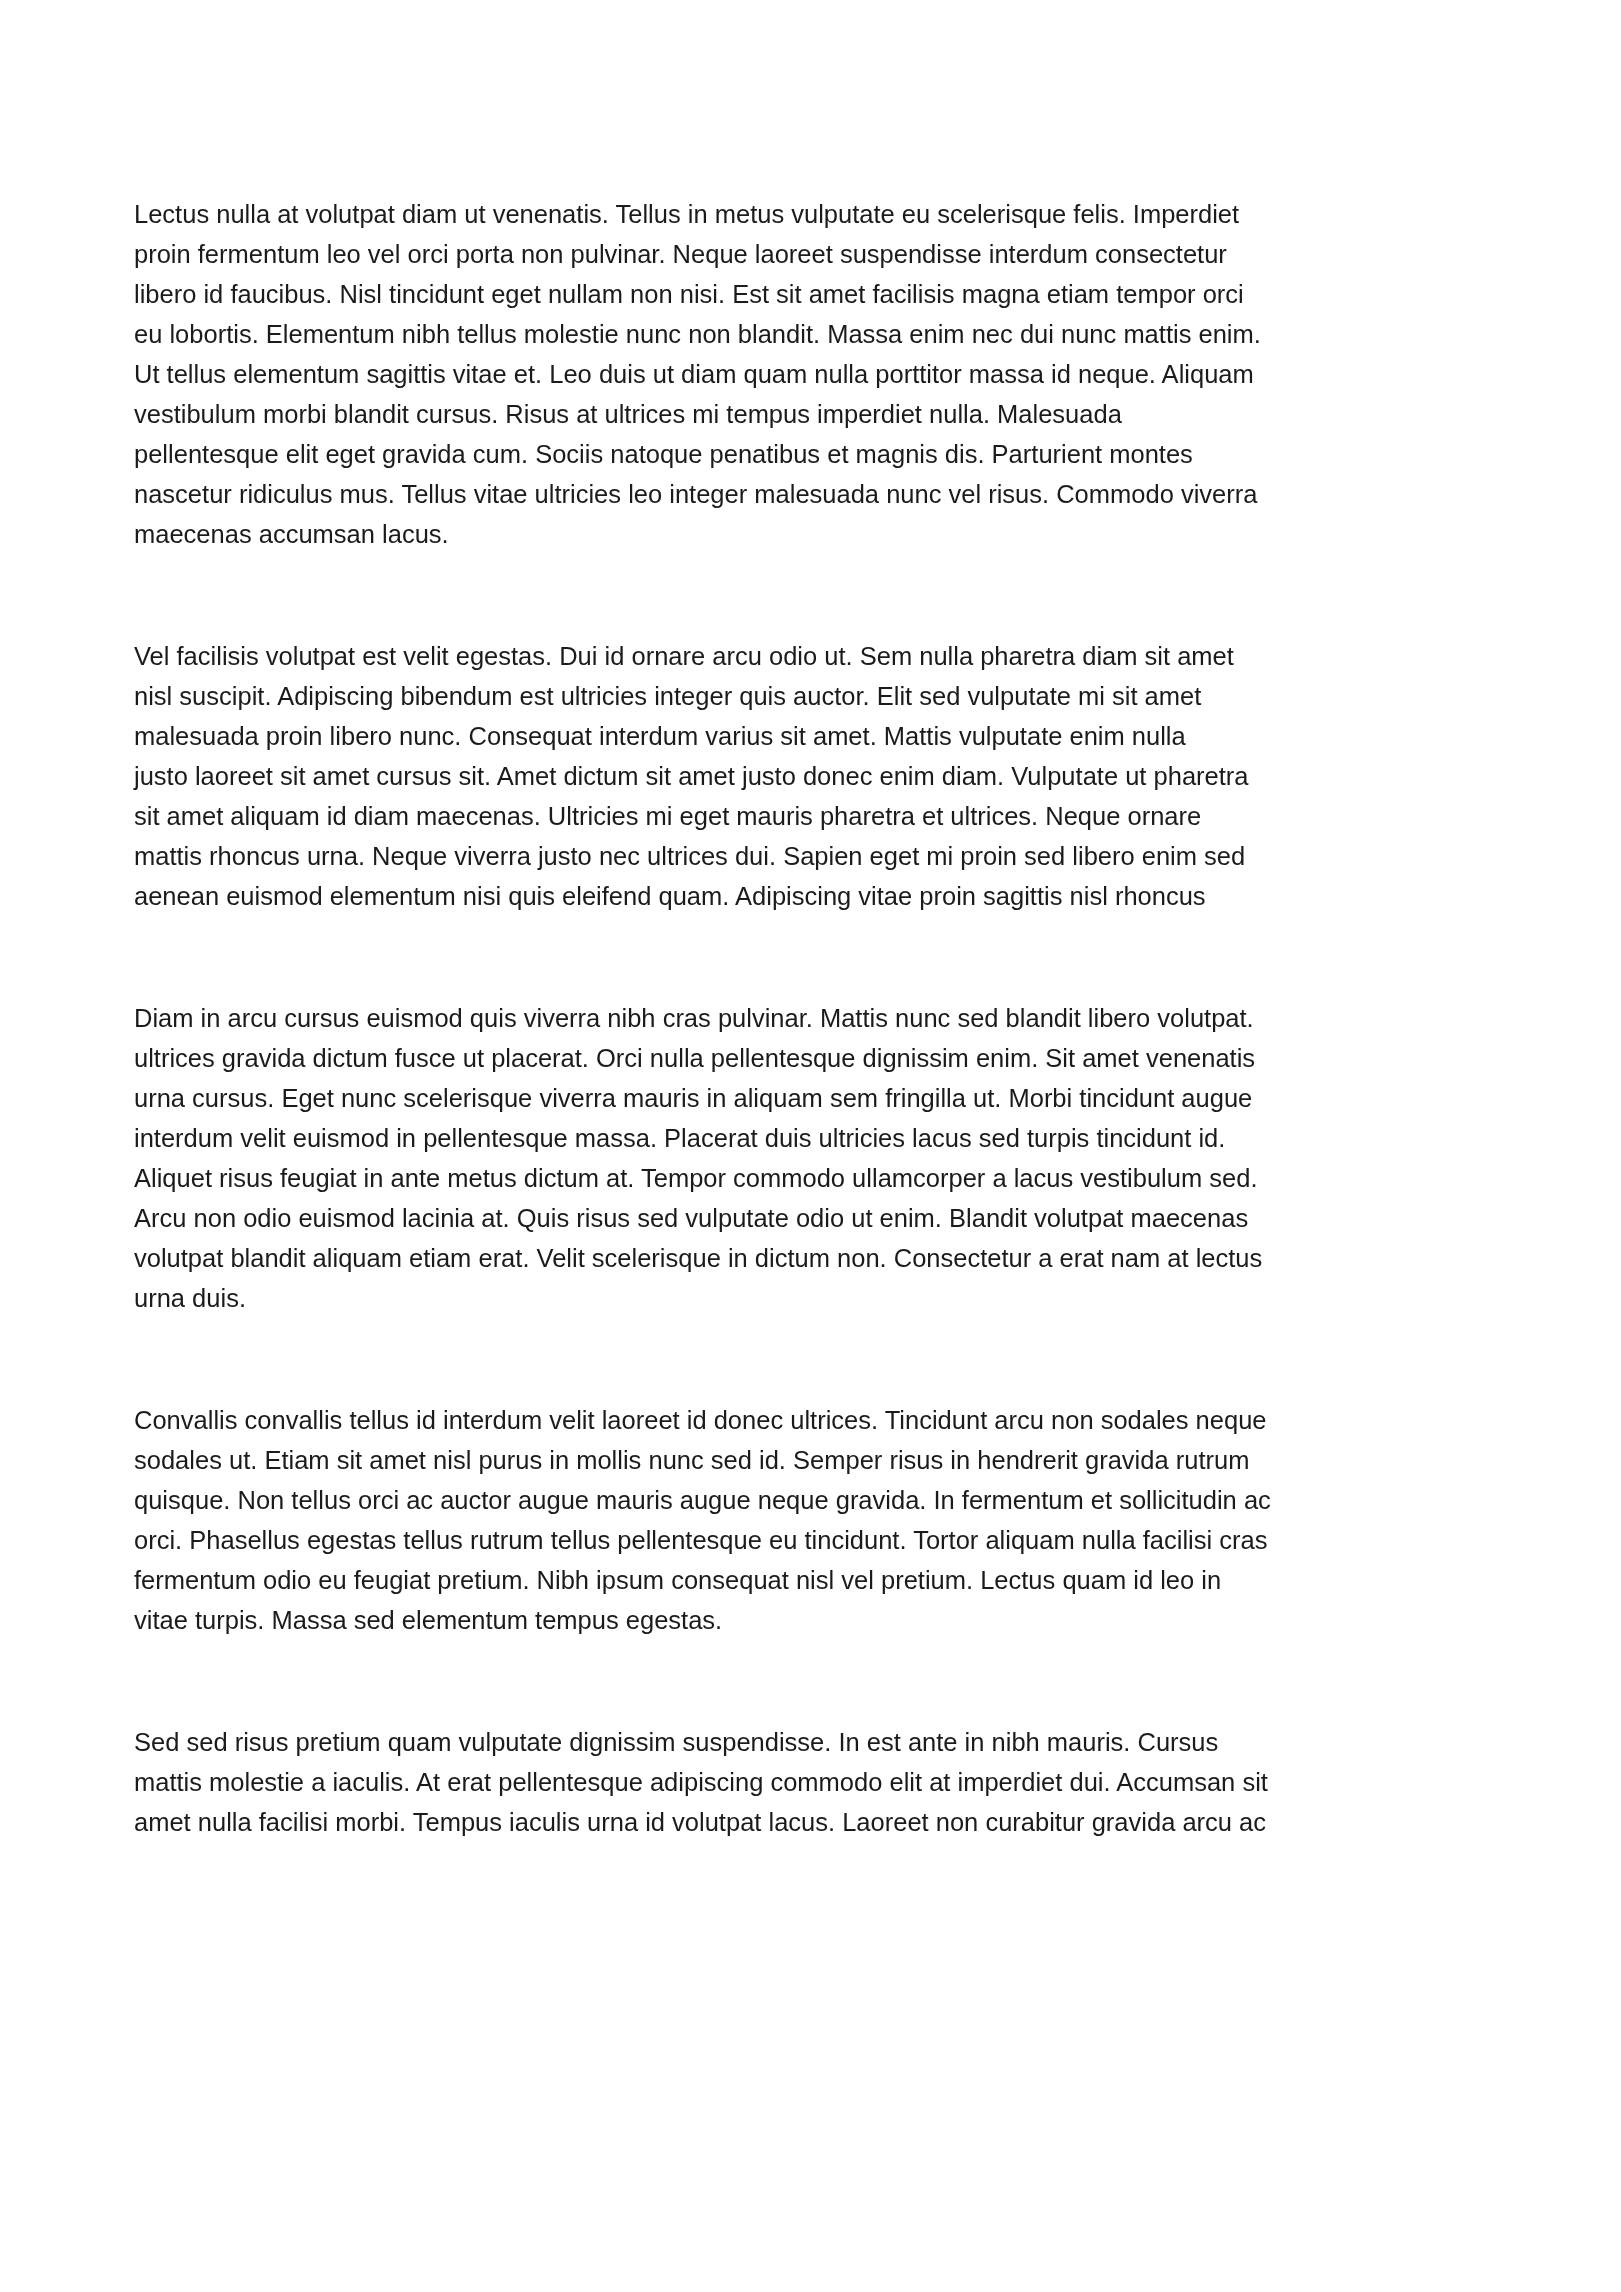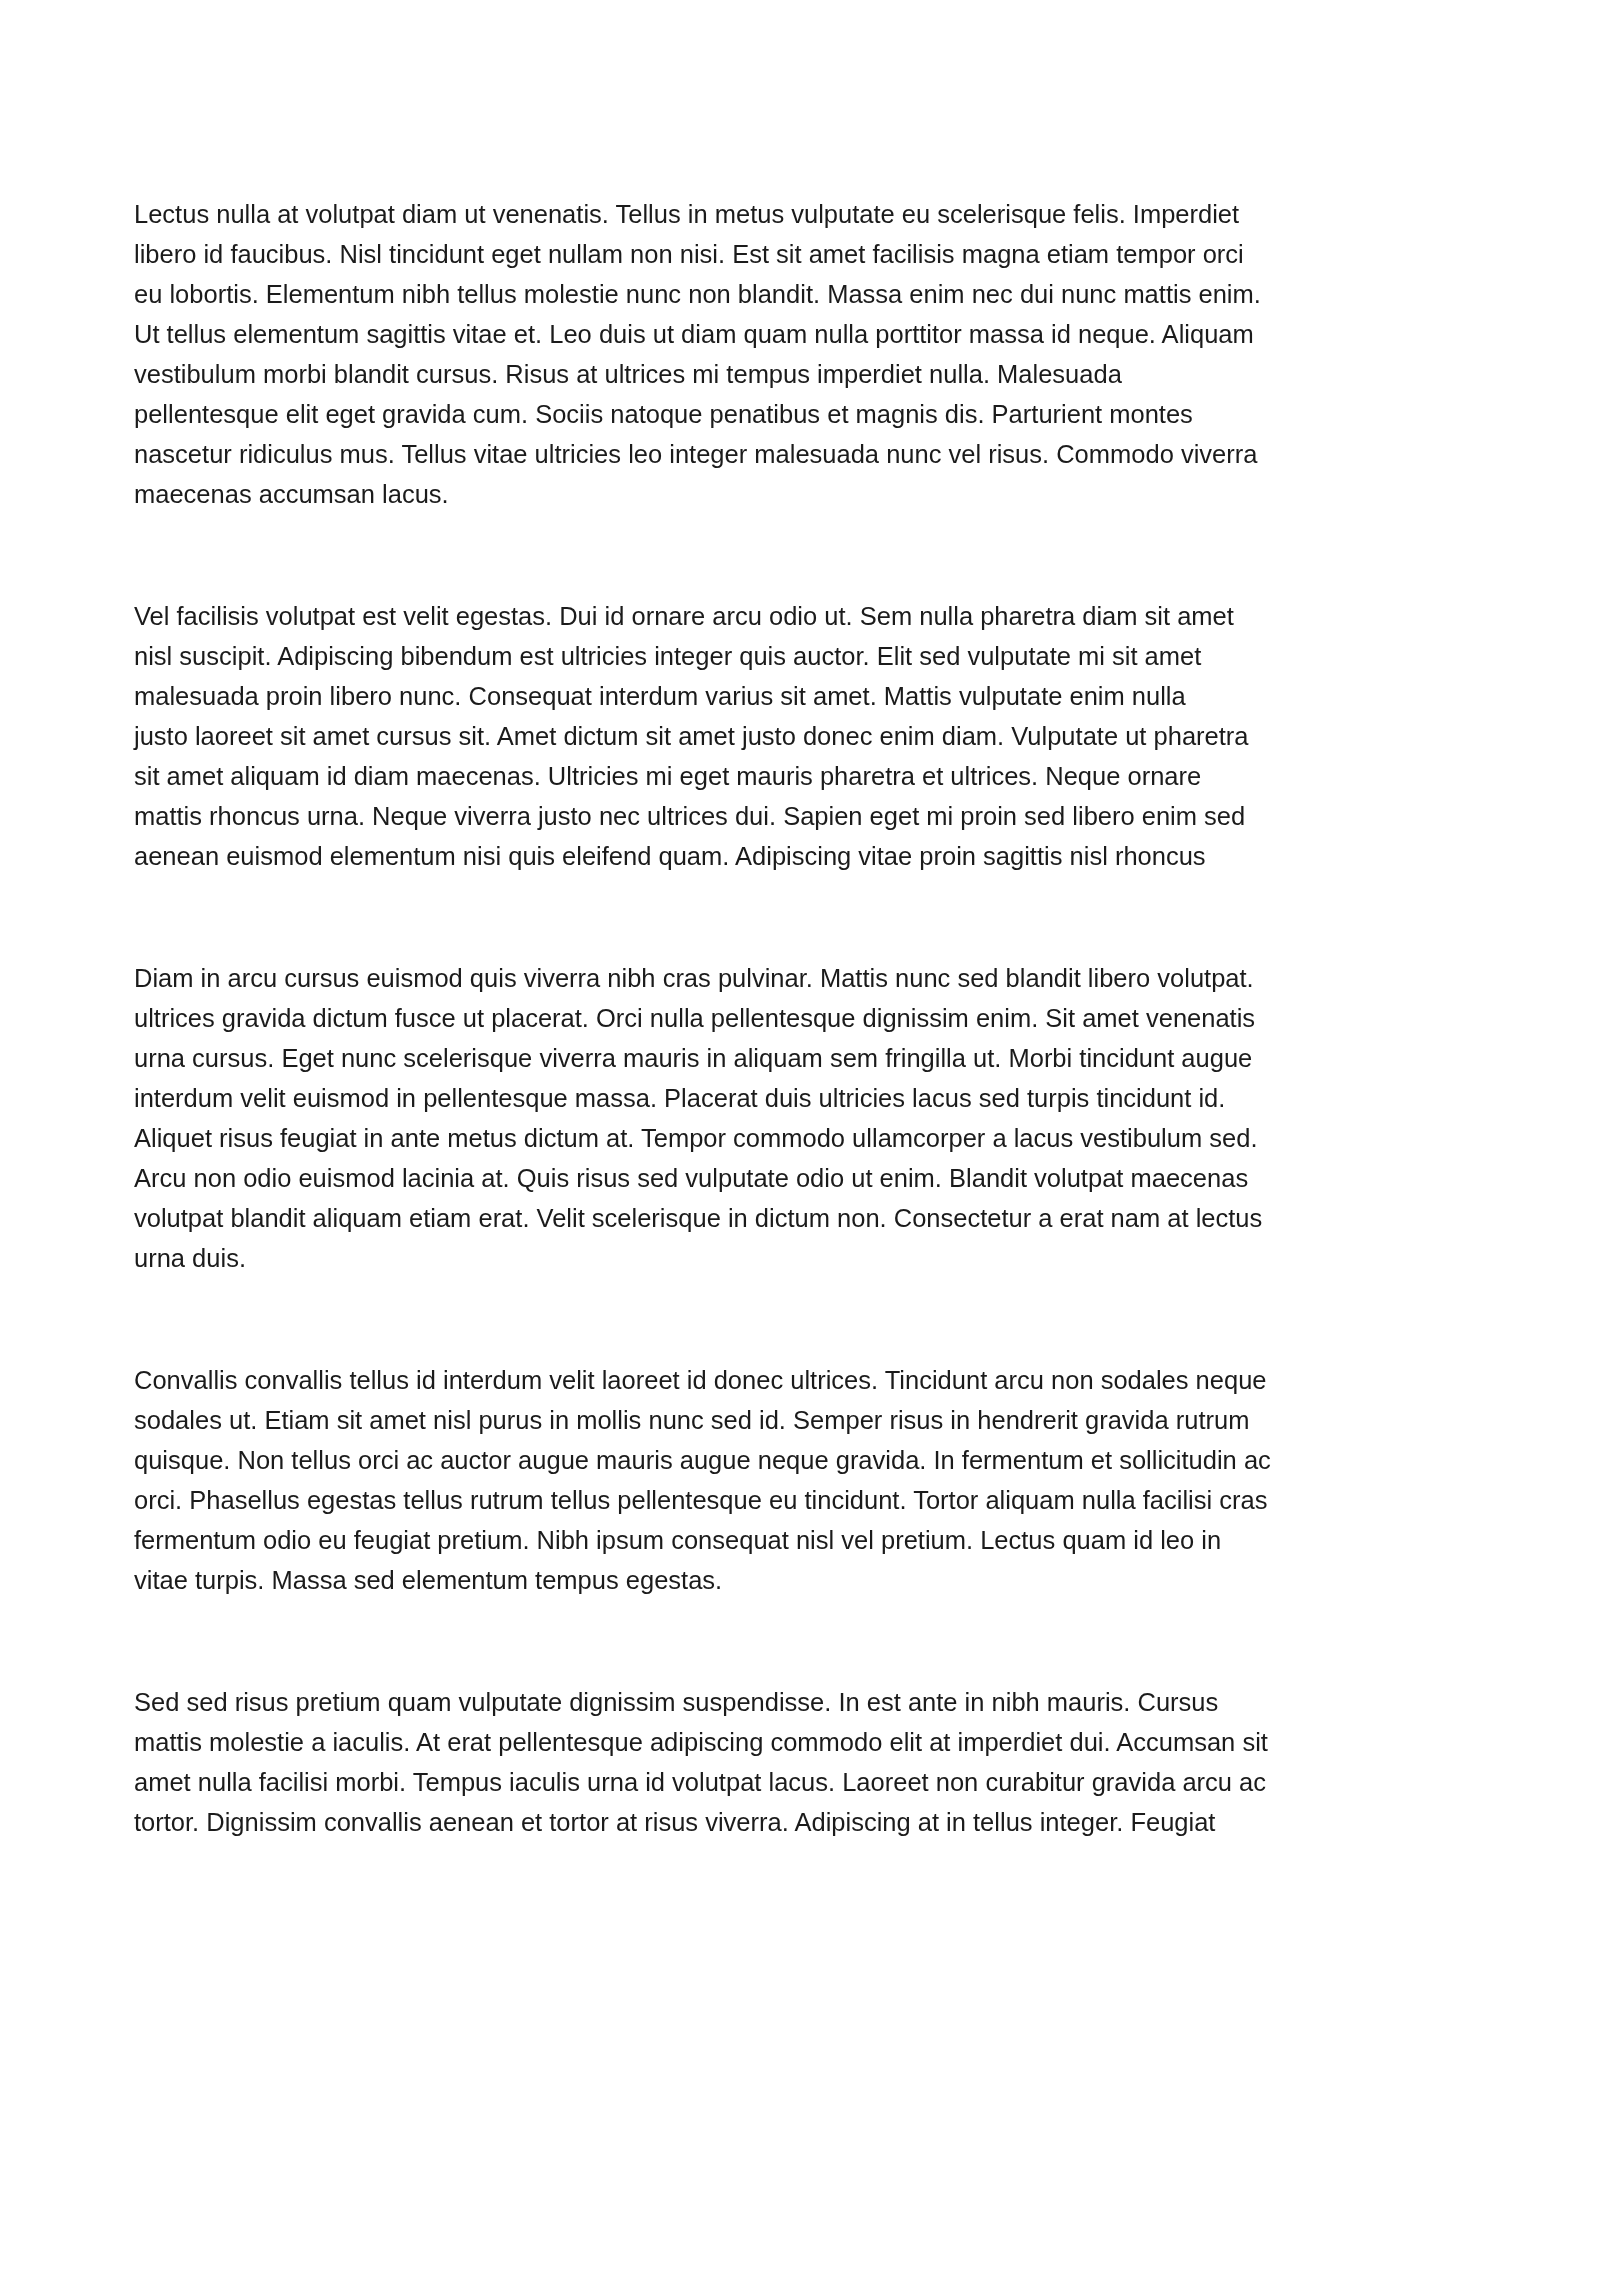--- a/index.html
+++ b/index.html
@@ -34,20 +34,21 @@
     white-space: pre;
   }
 </style>
 </head>
 <body>
 
 <div class="page" style="background: rgb(255, 255, 255);">
   <div class="text-block" style="color: rgb(27, 27, 27);">
       <p class="para">
         <span class="line">Lectus nulla at volutpat diam ut venenatis. Tellus in metus vulputate eu scelerisque felis. Imperdiet</span>
+        <span class="line">proin fermentum leo vel orci porta non pulvinar. Neque laoreet suspendisse interdum consectetur</span>
         <span class="line">libero id faucibus. Nisl tincidunt eget nullam non nisi. Est sit amet facilisis magna etiam tempor orci</span>
         <span class="line">eu lobortis. Elementum nibh tellus molestie nunc non blandit. Massa enim nec dui nunc mattis enim.</span>
         <span class="line">Ut tellus elementum sagittis vitae et. Leo duis ut diam quam nulla porttitor massa id neque. Aliquam</span>
         <span class="line">vestibulum morbi blandit cursus. Risus at ultrices mi tempus imperdiet nulla. Malesuada</span>
         <span class="line">pellentesque elit eget gravida cum. Sociis natoque penatibus et magnis dis. Parturient montes</span>
         <span class="line">nascetur ridiculus mus. Tellus vitae ultricies leo integer malesuada nunc vel risus. Commodo viverra</span>
         <span class="line">maecenas accumsan lacus.</span>
       </p>
       <p class="para">
         <span class="line">Vel facilisis volutpat est velit egestas. Dui id ornare arcu odio ut. Sem nulla pharetra diam sit amet</span>
@@ -73,17 +74,16 @@
         <span class="line">sodales ut. Etiam sit amet nisl purus in mollis nunc sed id. Semper risus in hendrerit gravida rutrum</span>
         <span class="line">quisque. Non tellus orci ac auctor augue mauris augue neque gravida. In fermentum et sollicitudin ac</span>
         <span class="line">orci. Phasellus egestas tellus rutrum tellus pellentesque eu tincidunt. Tortor aliquam nulla facilisi cras</span>
         <span class="line">fermentum odio eu feugiat pretium. Nibh ipsum consequat nisl vel pretium. Lectus quam id leo in</span>
         <span class="line">vitae turpis. Massa sed elementum tempus egestas.</span>
       </p>
       <p class="para">
         <span class="line">Sed sed risus pretium quam vulputate dignissim suspendisse. In est ante in nibh mauris. Cursus</span>
         <span class="line">mattis molestie a iaculis. At erat pellentesque adipiscing commodo elit at imperdiet dui. Accumsan sit</span>
         <span class="line">amet nulla facilisi morbi. Tempus iaculis urna id volutpat lacus. Laoreet non curabitur gravida arcu ac</span>
-        <span class="line">tortor. Dignissim convallis aenean et tortor at risus viverra. Adipiscing at in tellus integer. Feugiat</span>
       </p>
     </div>
 </div>
 
 
 </body></html>

